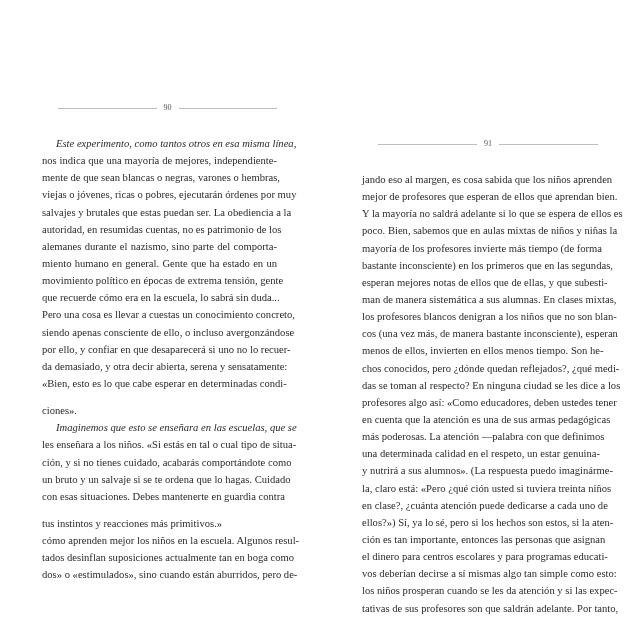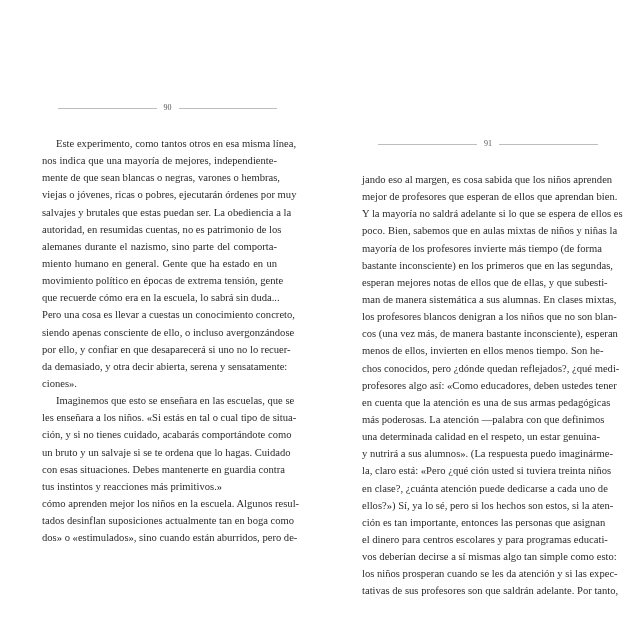--- a/index.html
+++ b/index.html
@@ -17,22 +17,22 @@
   .rule { flex: 1; height: 1px; background: #bdbdbd; }
   .pnum { font-size: 8px; color: #555; padding: 0 7px; line-height: 10px; }
   .body {
     position: absolute; top: 135px; left: 0; right: 0;
     font-size: 10.6px; line-height: 17.15px;
   }
   .line {
     display: block; white-space: nowrap; text-align: justify; text-align-last: justify;
     height: 17.15px; overflow: visible;
   }
-  .line.last { text-align-last: left; }
-  .line.indent { padding-left: 14px; }
+  .line.last { text-align-last: left; margin-top: 10px; }
+  .line.indent { padding-left: 14px; font-style: italic; }
 </style>
 </head>
 <body>
 
 <div class="page left">
   <div class="header">
     <div class="rule"></div>
     <span class="pnum">90</span>
     <div class="rule"></div>
   </div>
@@ -44,20 +44,21 @@
       <span class="line">salvajes y brutales que estas puedan ser. La obediencia a la</span>
       <span class="line">autoridad, en resumidas cuentas, no es patrimonio de los</span>
       <span class="line">alemanes durante el nazismo, sino parte del comporta-</span>
       <span class="line">miento humano en general. Gente que ha estado en un</span>
       <span class="line">movimiento político en épocas de extrema tensión, gente</span>
       <span class="line">que recuerde cómo era en la escuela, lo sabrá sin duda...</span>
       <span class="line">Pero una cosa es llevar a cuestas un conocimiento concreto,</span>
       <span class="line">siendo apenas consciente de ello, o incluso avergonzándose</span>
       <span class="line">por ello, y confiar en que desaparecerá si uno no lo recuer-</span>
       <span class="line">da demasiado, y otra decir abierta, serena y sensatamente:</span>
+      <span class="line">«Bien, esto es lo que cabe esperar en determinadas condi-</span>
       <span class="line last">ciones».</span>
       <span class="line indent">Imaginemos que esto se enseñara en las escuelas, que se</span>
       <span class="line">les enseñara a los niños. «Si estás en tal o cual tipo de situa-</span>
       <span class="line">ción, y si no tienes cuidado, acabarás comportándote como</span>
       <span class="line">un bruto y un salvaje si se te ordena que lo hagas. Cuidado</span>
       <span class="line">con esas situaciones. Debes mantenerte en guardia contra</span>
       <span class="line last">tus instintos y reacciones más primitivos.»</span>
       <span class="line">cómo aprenden mejor los niños en la escuela. Algunos resul-</span>
       <span class="line">tados desinflan suposiciones actualmente tan en boga como</span>
       <span class="line">dos» o «estimulados», sino cuando están aburridos, pero de-</span>
@@ -76,20 +77,21 @@
       <span class="line">Y la mayoría no saldrá adelante si lo que se espera de ellos es</span>
       <span class="line">poco. Bien, sabemos que en aulas mixtas de niños y niñas la</span>
       <span class="line">mayoría de los profesores invierte más tiempo (de forma</span>
       <span class="line">bastante inconsciente) en los primeros que en las segundas,</span>
       <span class="line">esperan mejores notas de ellos que de ellas, y que subesti-</span>
       <span class="line">man de manera sistemática a sus alumnas. En clases mixtas,</span>
       <span class="line">los profesores blancos denigran a los niños que no son blan-</span>
       <span class="line">cos (una vez más, de manera bastante inconsciente), esperan</span>
       <span class="line">menos de ellos, invierten en ellos menos tiempo. Son he-</span>
       <span class="line">chos conocidos, pero ¿dónde quedan reflejados?, ¿qué medi-</span>
+      <span class="line">das se toman al respecto? En ninguna ciudad se les dice a los</span>
       <span class="line">profesores algo así: «Como educadores, deben ustedes tener</span>
       <span class="line">en cuenta que la atención es una de sus armas pedagógicas</span>
       <span class="line">más poderosas. La atención —palabra con que definimos</span>
       <span class="line">una determinada calidad en el respeto, un estar genuina-</span>
       <span class="line">y nutrirá a sus alumnos». (La respuesta puedo imaginárme-</span>
       <span class="line">la, claro está: «Pero ¿qué ción usted si tuviera treinta niños</span>
       <span class="line">en clase?, ¿cuánta atención puede dedicarse a cada uno de</span>
       <span class="line">ellos?») Sí, ya lo sé, pero si los hechos son estos, si la aten-</span>
       <span class="line">ción es tan importante, entonces las personas que asignan</span>
       <span class="line">el dinero para centros escolares y para programas educati-</span>

